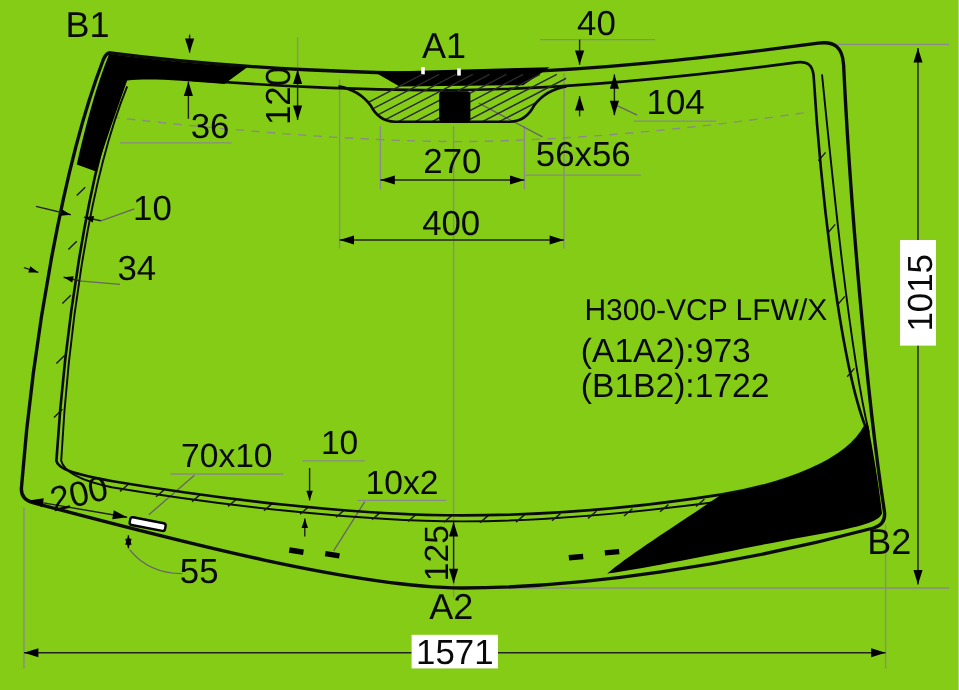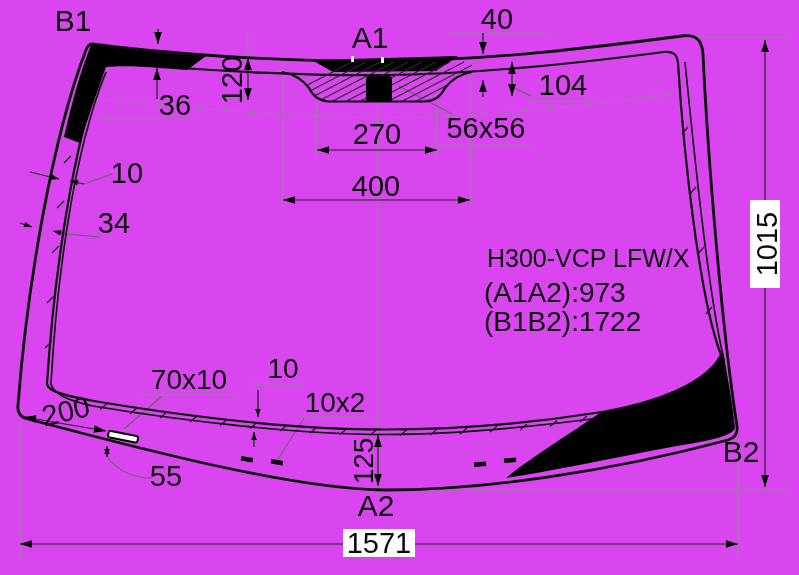--- a/index.html
+++ b/index.html
@@ -1,16 +1,16 @@
 <!DOCTYPE html>
 <html><head>
 <meta charset="utf-8">
 <style>
   html,body{margin:0;padding:0;background:#ffffff;}
-  #stage{position:relative;width:799px;height:575px;background:#d946ef;overflow:hidden;
+  #stage{position:relative;width:799px;height:575px;background:#84cc16;overflow:hidden;
          font-family:"Liberation Sans", sans-serif;}
   svg{position:absolute;left:0;top:0;}
   text{fill:#0a0a0a;font-family:"Liberation Sans", sans-serif;}
   .dimtxt{font-size:29px;}
   .dimtxt-s{font-size:28px;}
   .lbltxt{font-size:30px;}
   .infotxt{font-size:25px;}
   .infotxt2{font-size:28px;}
   .outline{fill:none;stroke:#0b0b0b;}
   .construct{stroke:#8a8a8a;stroke-width:1.1;fill:none;}

